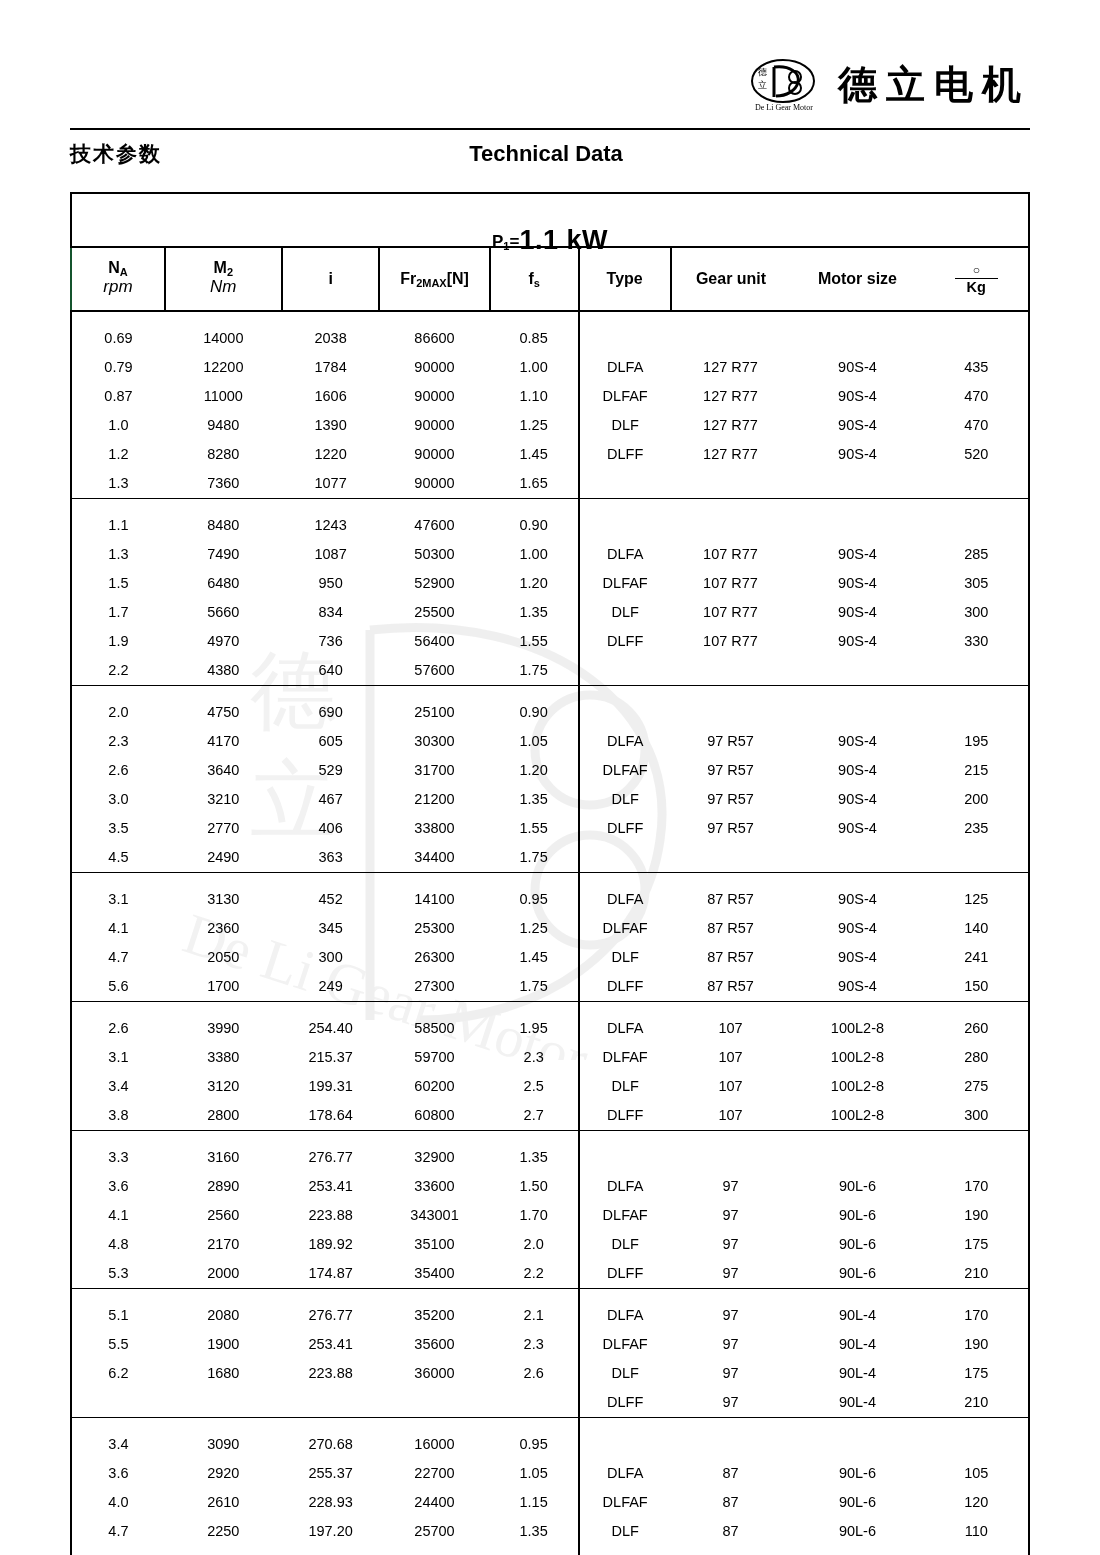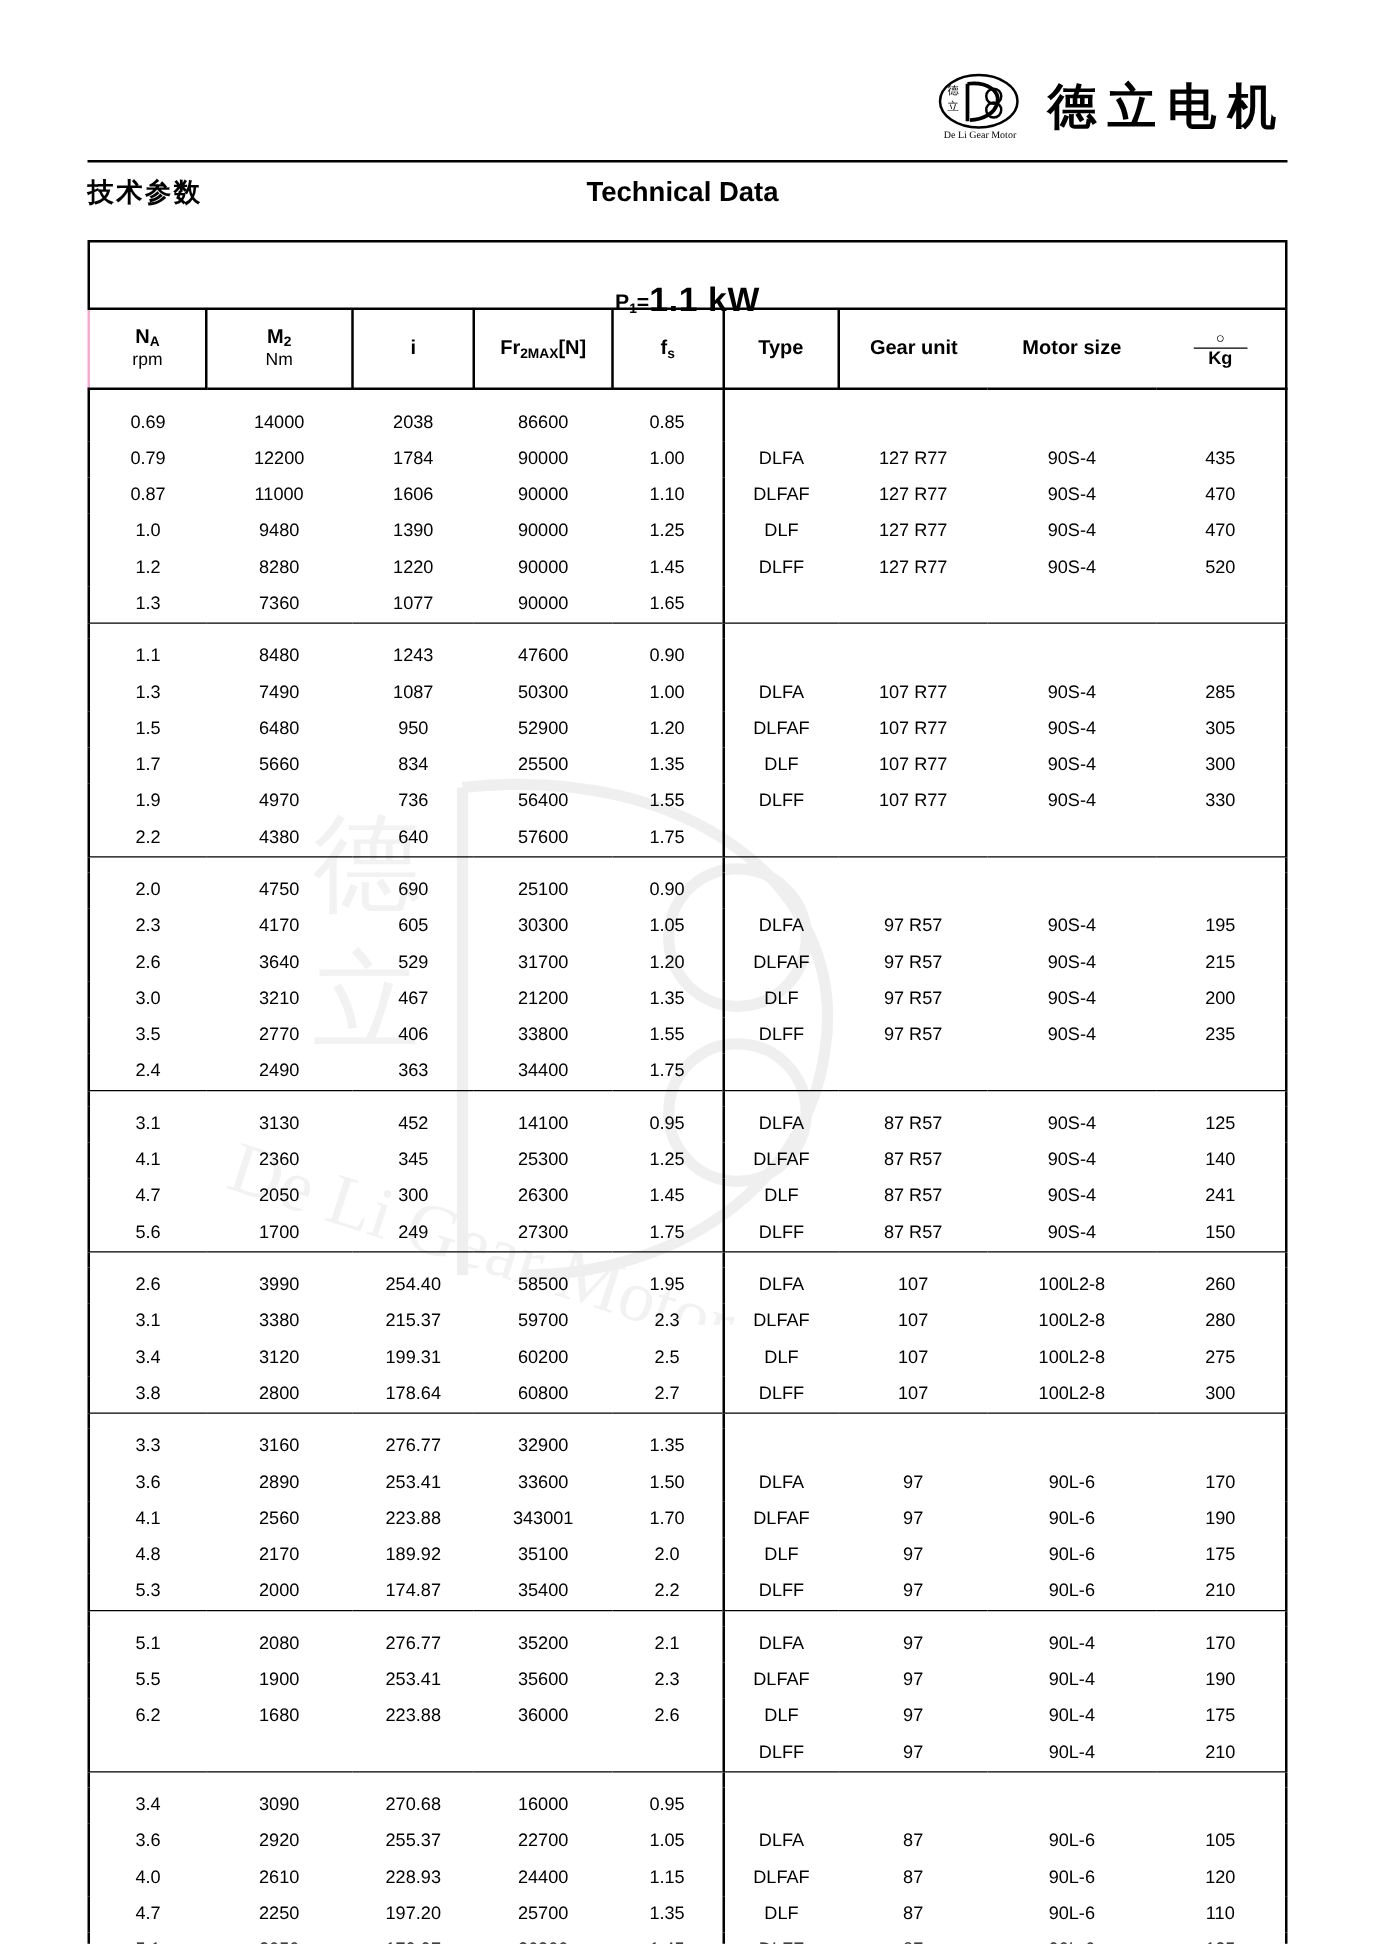--- a/index.html
+++ b/index.html
@@ -125,39 +125,40 @@
     font-size: 14.5px;
   }
 
   thead tr.head-row th {
     border-left: 2px solid #000;
     border-right: 2px solid #000;
     border-bottom: 2px solid #000;
     height: 62px;
     vertical-align: middle;
   }
-  thead tr.head-row th:first-child { border-left: 2px solid #f9a8d4; margin-left: 16px; }
+  thead tr.head-row th:first-child { border-left: 2px solid #14532d; margin-left: 16px; }
   thead tr.head-row th.nb-left { border-left: none; }
   thead tr.head-row th.nb-right { border-right: none; }
 
   .h-main {
     font-size: 16px;
     font-weight: bold;
     line-height: 1.05;
   }
   .h-main sub {
     font-size: 11px;
     vertical-align: baseline;
     position: relative;
     top: 3px;
   }
   .h-sub {
-    font-size: 14px;
+    font-size: 17px;
     font-weight: normal;
     line-height: 1.2;
+    font-style: italic;
   }
   .h-kg {
     font-size: 14.5px;
     font-weight: bold;
     border-top: 1px solid #000;
     display: inline-block;
     padding: 0 12px;
     margin-top: 2px;
   }
   .h-weighticon {
@@ -518,21 +519,21 @@
           <td class="">2770</td>
           <td class="">406</td>
           <td class="">33800</td>
           <td class="col-fs">1.55</td>
           <td class="">DLFF</td>
           <td class="">97 R57</td>
           <td class="">90S-4</td>
           <td class="col-kg">235</td>
         </tr>
         <tr>
-          <td class="col-na">2.4</td>
+          <td class="col-na">4.5</td>
           <td class="">2490</td>
           <td class="">363</td>
           <td class="">34400</td>
           <td class="col-fs">1.75</td>
           <td class=""></td>
           <td class=""></td>
           <td class=""></td>
           <td class="col-kg"></td>
         </tr>
         <tr class="group-sep">

